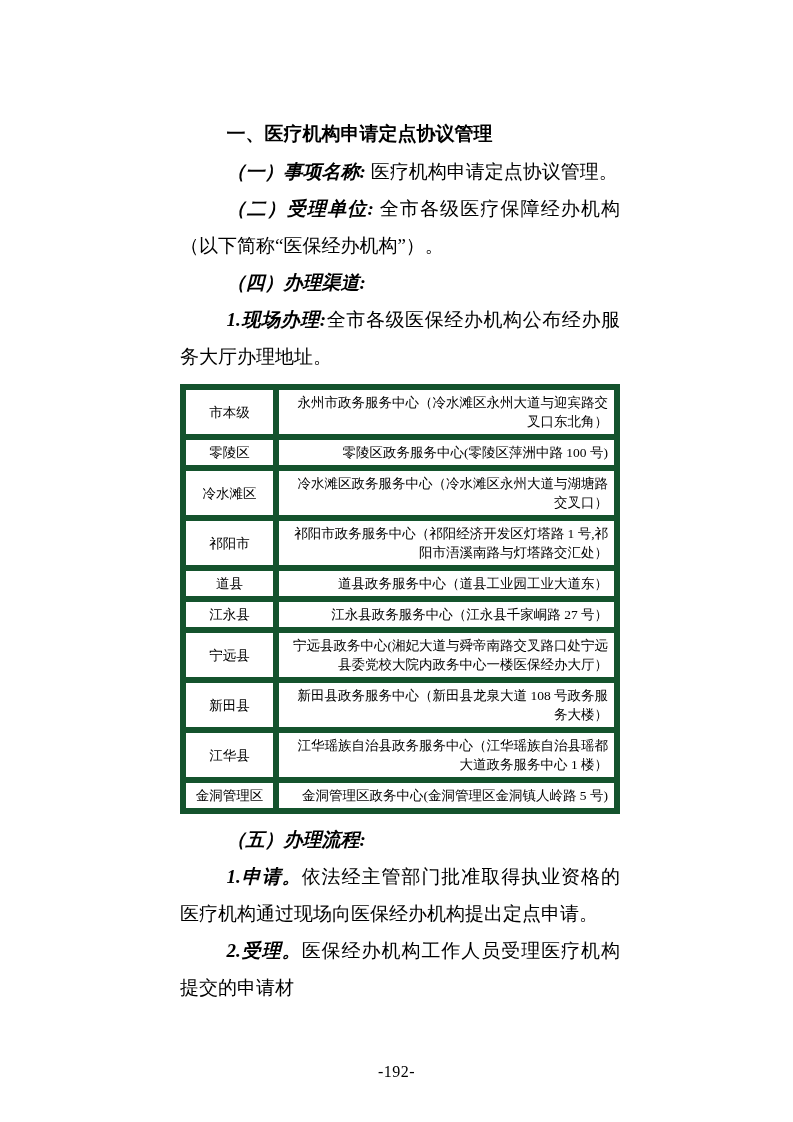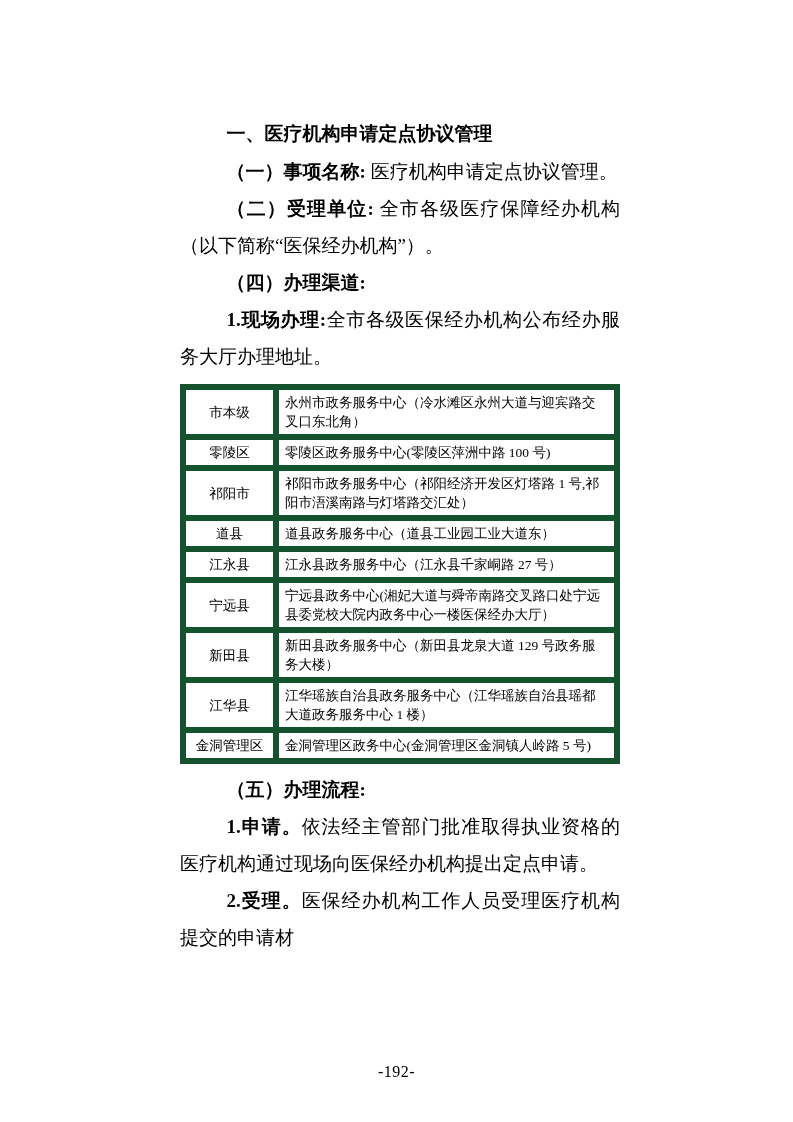--- a/index.html
+++ b/index.html
@@ -25,41 +25,41 @@
     line-height: 38px;
     font-weight: bold;
     text-indent: 2.45em;
   }
   .para {
     font-size: 19px;
     line-height: 37px;
     text-indent: 2.45em;
     text-align: justify;
   }
-  .para .lead { font-weight: bold; }
+  .para .lead { font-weight: bold; font-style: italic; }
   table.centers {
     width: 100%;
     border-collapse: collapse;
     margin-top: 9px;
     margin-bottom: 7px;
     font-size: 13.5px;
     line-height: 19px;
     table-layout: fixed;
   }
   table.centers td {
     border: 6px solid #14532d;
     padding: 3px 6px;
     vertical-align: middle;
   }
   td.region {
     width: 93px;
     text-align: center;
     padding: 3px 2px;
   }
-  td.address { text-align: left; }
+  td.address { text-align: right; }
   .page-number {
     position: absolute;
     left: 0;
     right: 0;
     bottom: 50px;
     text-align: center;
     font-size: 16px;
     letter-spacing: 0.5px;
   }
 </style>
@@ -84,38 +84,42 @@
       <tbody>
         <tr>
             <td class="region">市本级</td>
             <td class="address">永州市政务服务中心（冷水滩区永州大道与迎宾路交叉口东北角）</td>
           </tr>
         <tr>
             <td class="region">零陵区</td>
             <td class="address">零陵区政务服务中心(零陵区萍洲中路 100 号)</td>
           </tr>
         <tr>
+            <td class="region">冷水滩区</td>
+            <td class="address">冷水滩区政务服务中心（冷水滩区永州大道与湖塘路交叉口）</td>
+          </tr>
+        <tr>
             <td class="region">祁阳市</td>
             <td class="address">祁阳市政务服务中心（祁阳经济开发区灯塔路 1 号,祁阳市浯溪南路与灯塔路交汇处）</td>
           </tr>
         <tr>
             <td class="region">道县</td>
             <td class="address">道县政务服务中心（道县工业园工业大道东）</td>
           </tr>
         <tr>
             <td class="region">江永县</td>
             <td class="address">江永县政务服务中心（江永县千家峒路 27 号）</td>
           </tr>
         <tr>
             <td class="region">宁远县</td>
             <td class="address">宁远县政务中心(湘妃大道与舜帝南路交叉路口处宁远县委党校大院内政务中心一楼医保经办大厅）</td>
           </tr>
         <tr>
             <td class="region">新田县</td>
-            <td class="address">新田县政务服务中心（新田县龙泉大道 129 号政务服务大楼）</td>
+            <td class="address">新田县政务服务中心（新田县龙泉大道 108 号政务服务大楼）</td>
           </tr>
         <tr>
             <td class="region">江华县</td>
             <td class="address">江华瑶族自治县政务服务中心（江华瑶族自治县瑶都大道政务服务中心 1 楼）</td>
           </tr>
         <tr>
             <td class="region">金洞管理区</td>
             <td class="address">金洞管理区政务中心(金洞管理区金洞镇人岭路 5 号)</td>
           </tr>
       </tbody>

